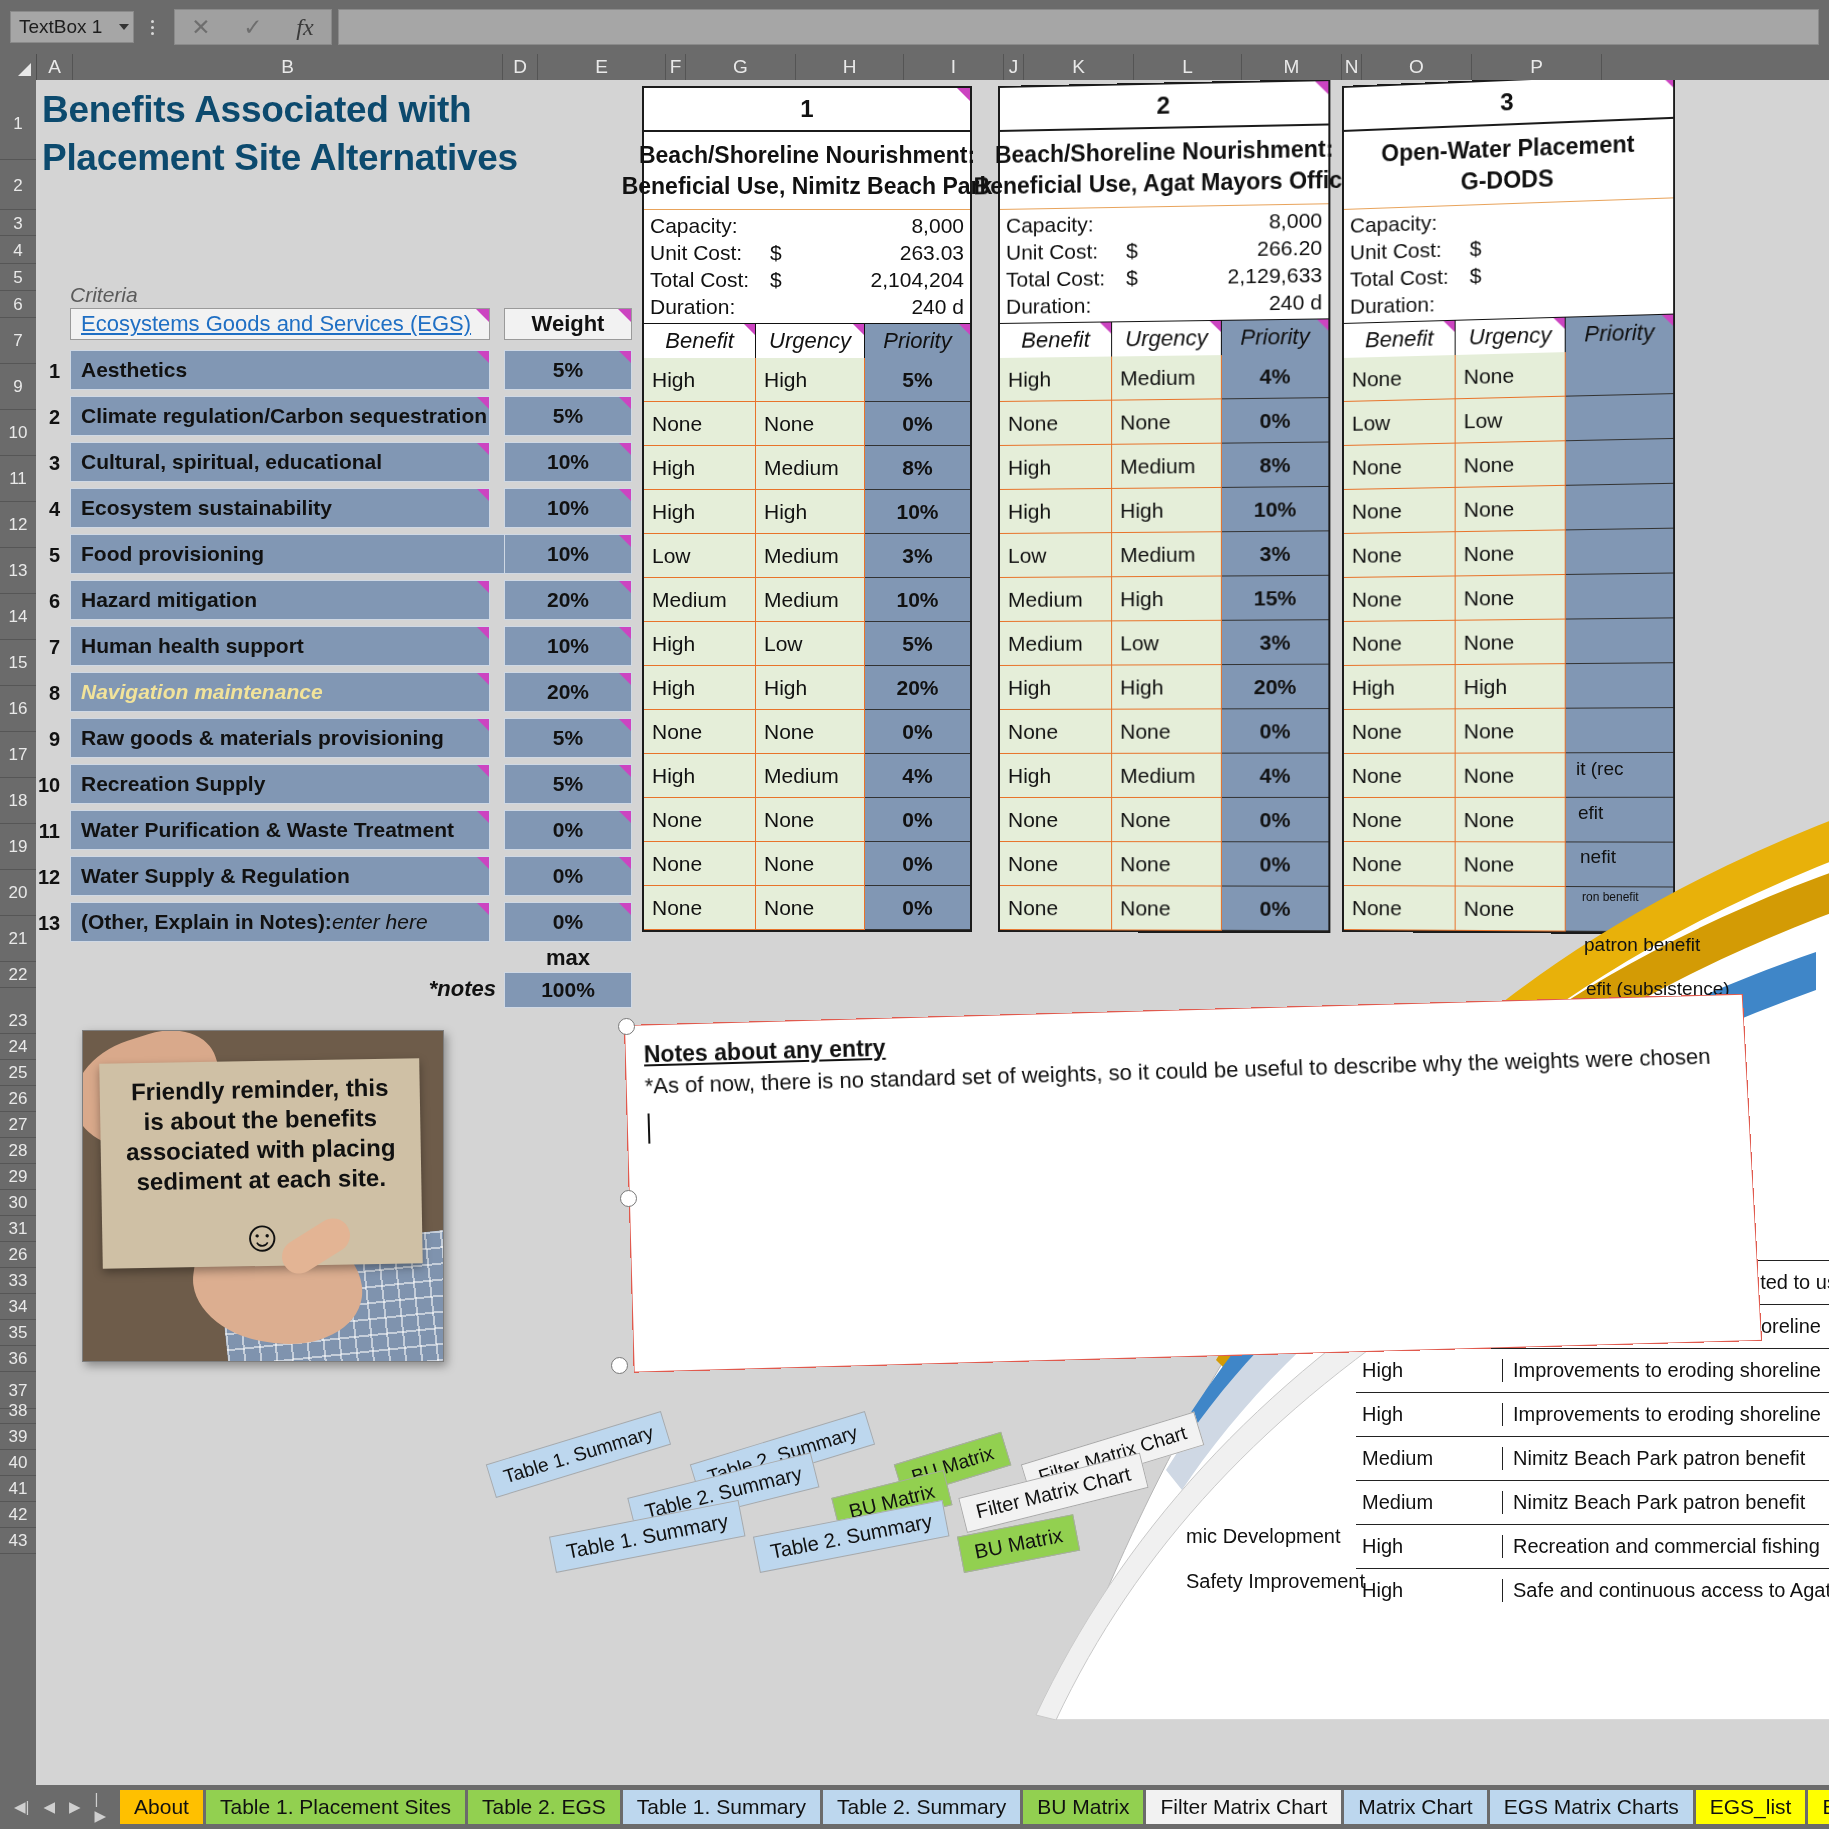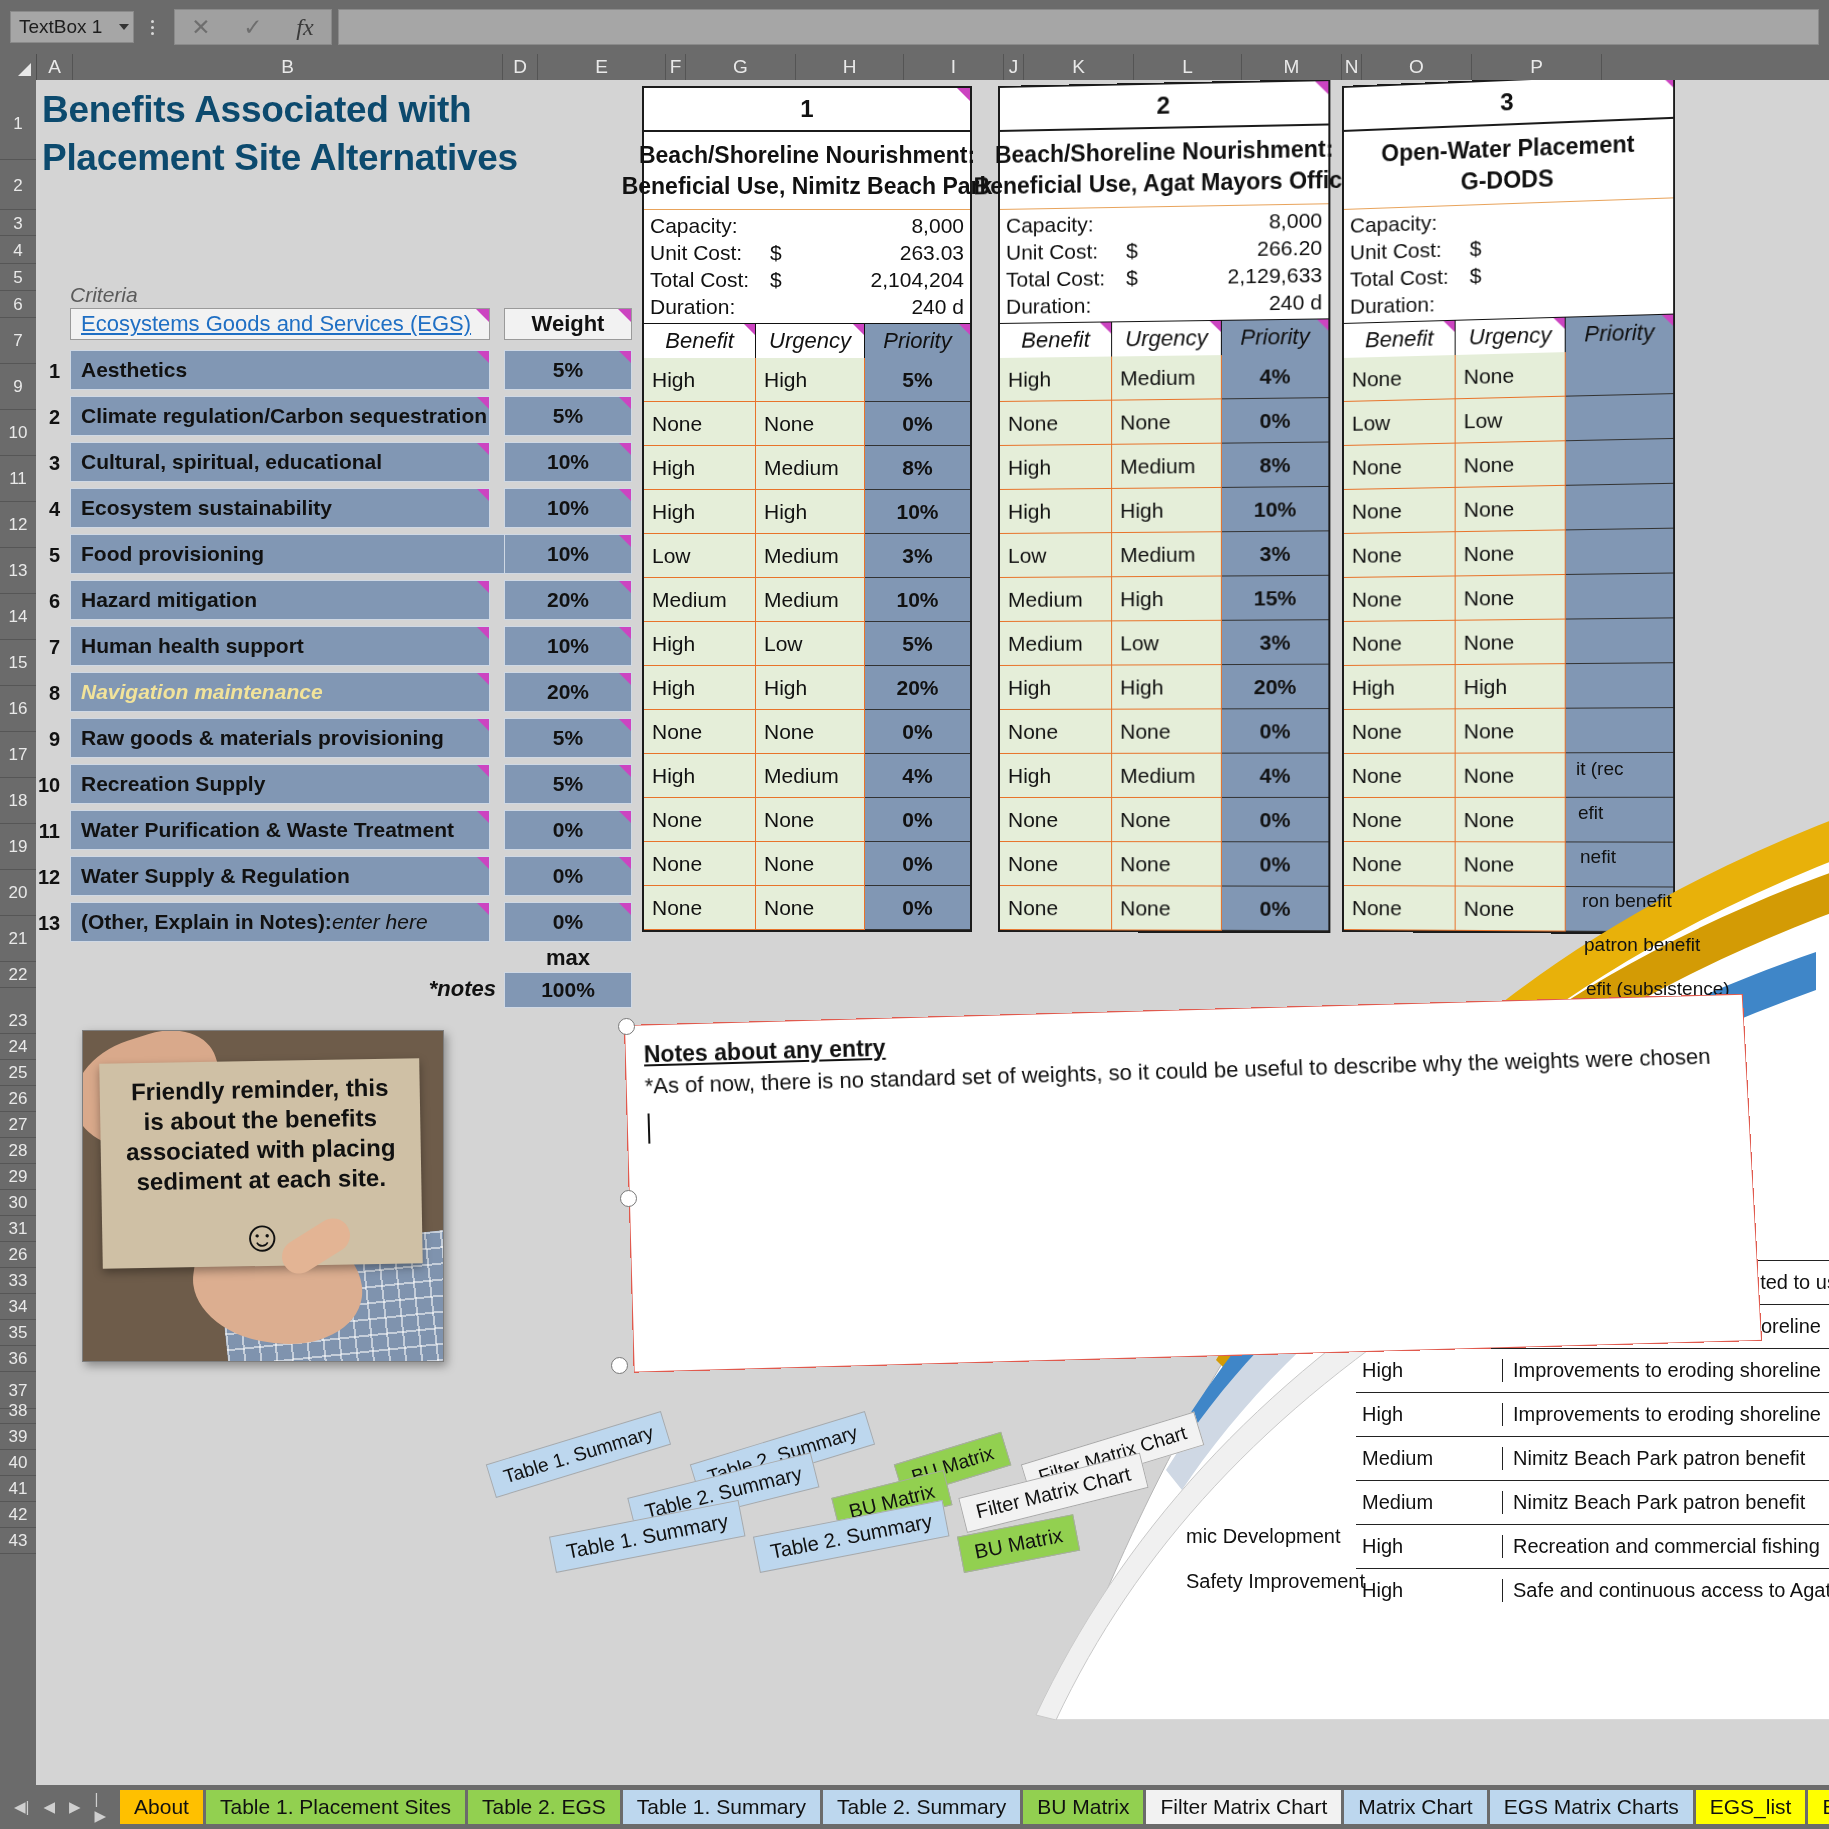--- a/index.html
+++ b/index.html
@@ -769,21 +769,21 @@
         </div>
         <div style="position: absolute; left: 420px; top: 848px; width: 620px; height: 42px; border-top: 1px solid rgb(34, 34, 34); display: flex; align-items: center; font-size: 20px; color: rgb(17, 17, 17);">
           <span style="width: 140px; padding-left: 6px;">High</span>
           <span style="flex: 1 1 0%; border-left: 1px solid rgb(34, 34, 34); padding-left: 10px;">Safe and continuous access to Agat SBH</span>
         </div>
         <div style="position: absolute; left: 250px; top: 805px; font-size: 20px; color: rgb(17, 17, 17);">mic Development</div>
         <div style="position: absolute; left: 250px; top: 850px; font-size: 20px; color: rgb(17, 17, 17);">Safety Improvement</div>
         <div style="position: absolute; left: 640px; top: 38px; font-size: 19px; color: rgb(17, 17, 17);">it (rec</div>
         <div style="position: absolute; left: 642px; top: 82px; font-size: 19px; color: rgb(17, 17, 17);">efit</div>
         <div style="position: absolute; left: 644px; top: 126px; font-size: 19px; color: rgb(17, 17, 17);">nefit</div>
-        <div style="position: absolute; left: 646px; top: 170px; font-size: 19px; color: rgb(17, 17, 17); text-align: center;">ron benefit</div>
+        <div style="position: absolute; left: 646px; top: 170px; font-size: 12px; color: rgb(17, 17, 17); text-align: center;">ron benefit</div>
         <div style="position: absolute; left: 648px; top: 214px; font-size: 19px; color: rgb(17, 17, 17);">patron benefit</div>
         <div style="position: absolute; left: 650px; top: 258px; font-size: 19px; color: rgb(17, 17, 17);">efit (subsistence)</div>
       </div>
   </div>
 
   <div id="reminder">
     <div class="hand1"></div>
     <div class="shirt"></div>
     <div class="hand2"></div>
     <div class="board">

